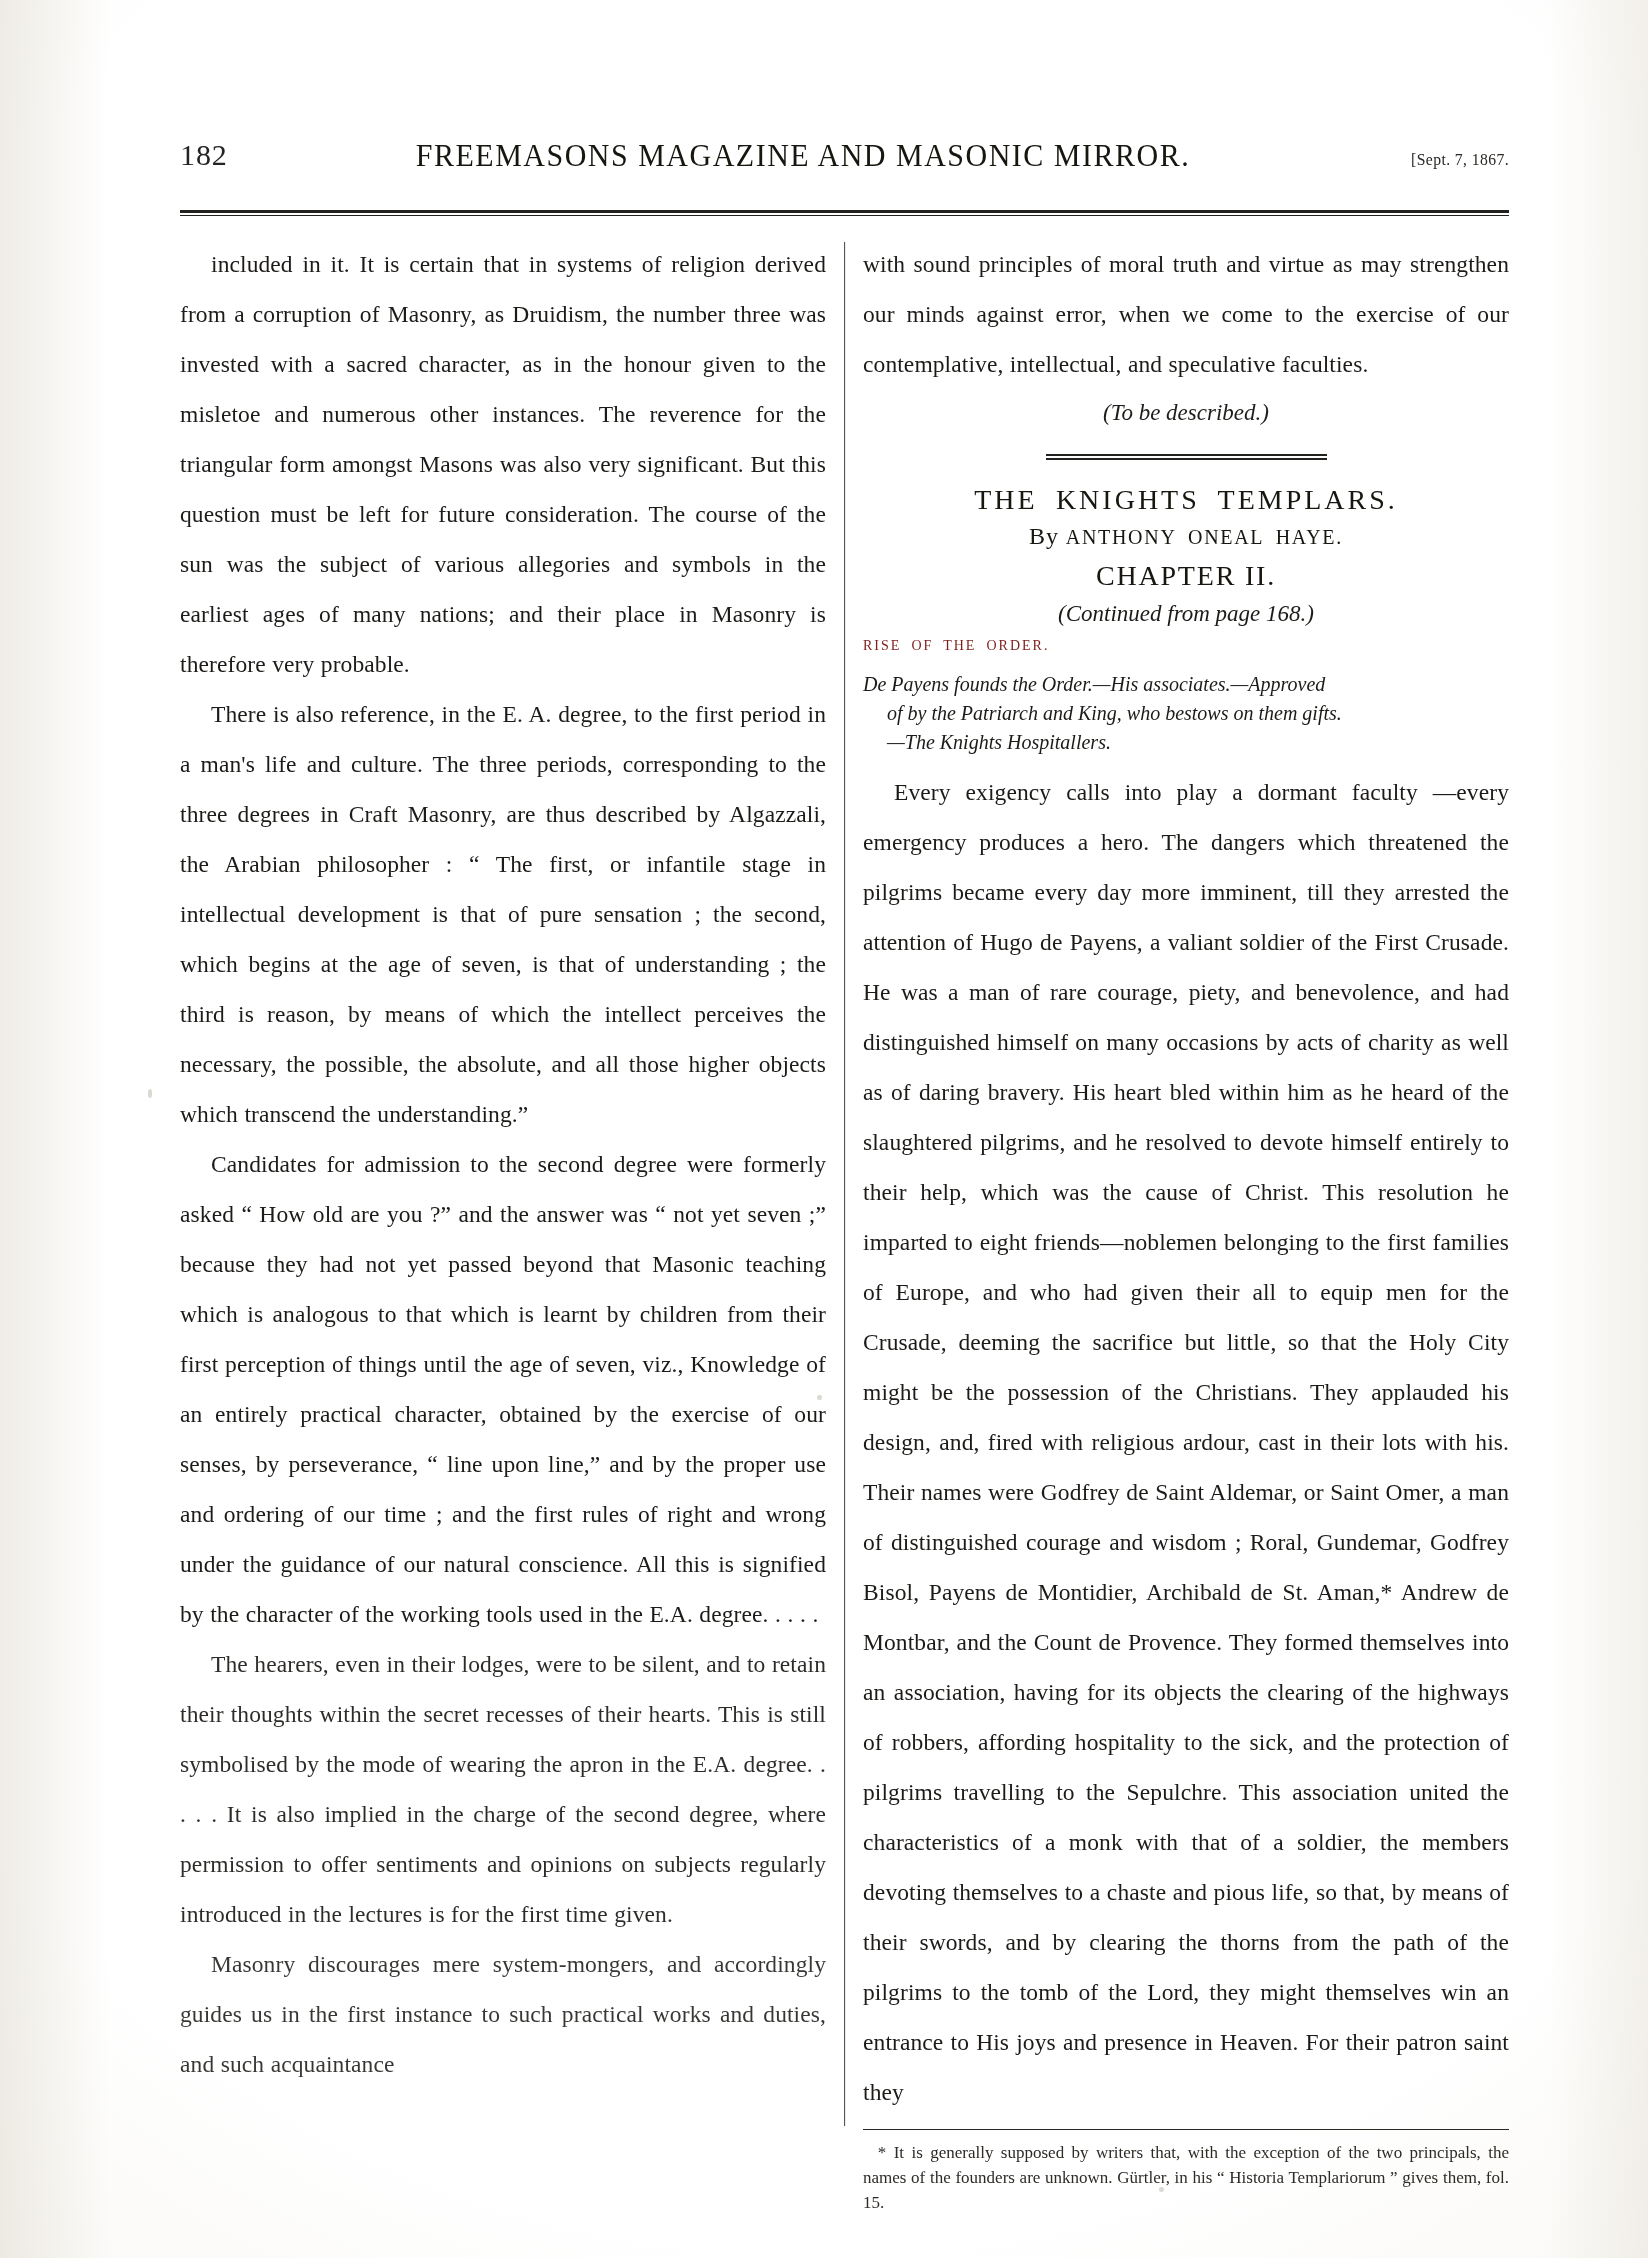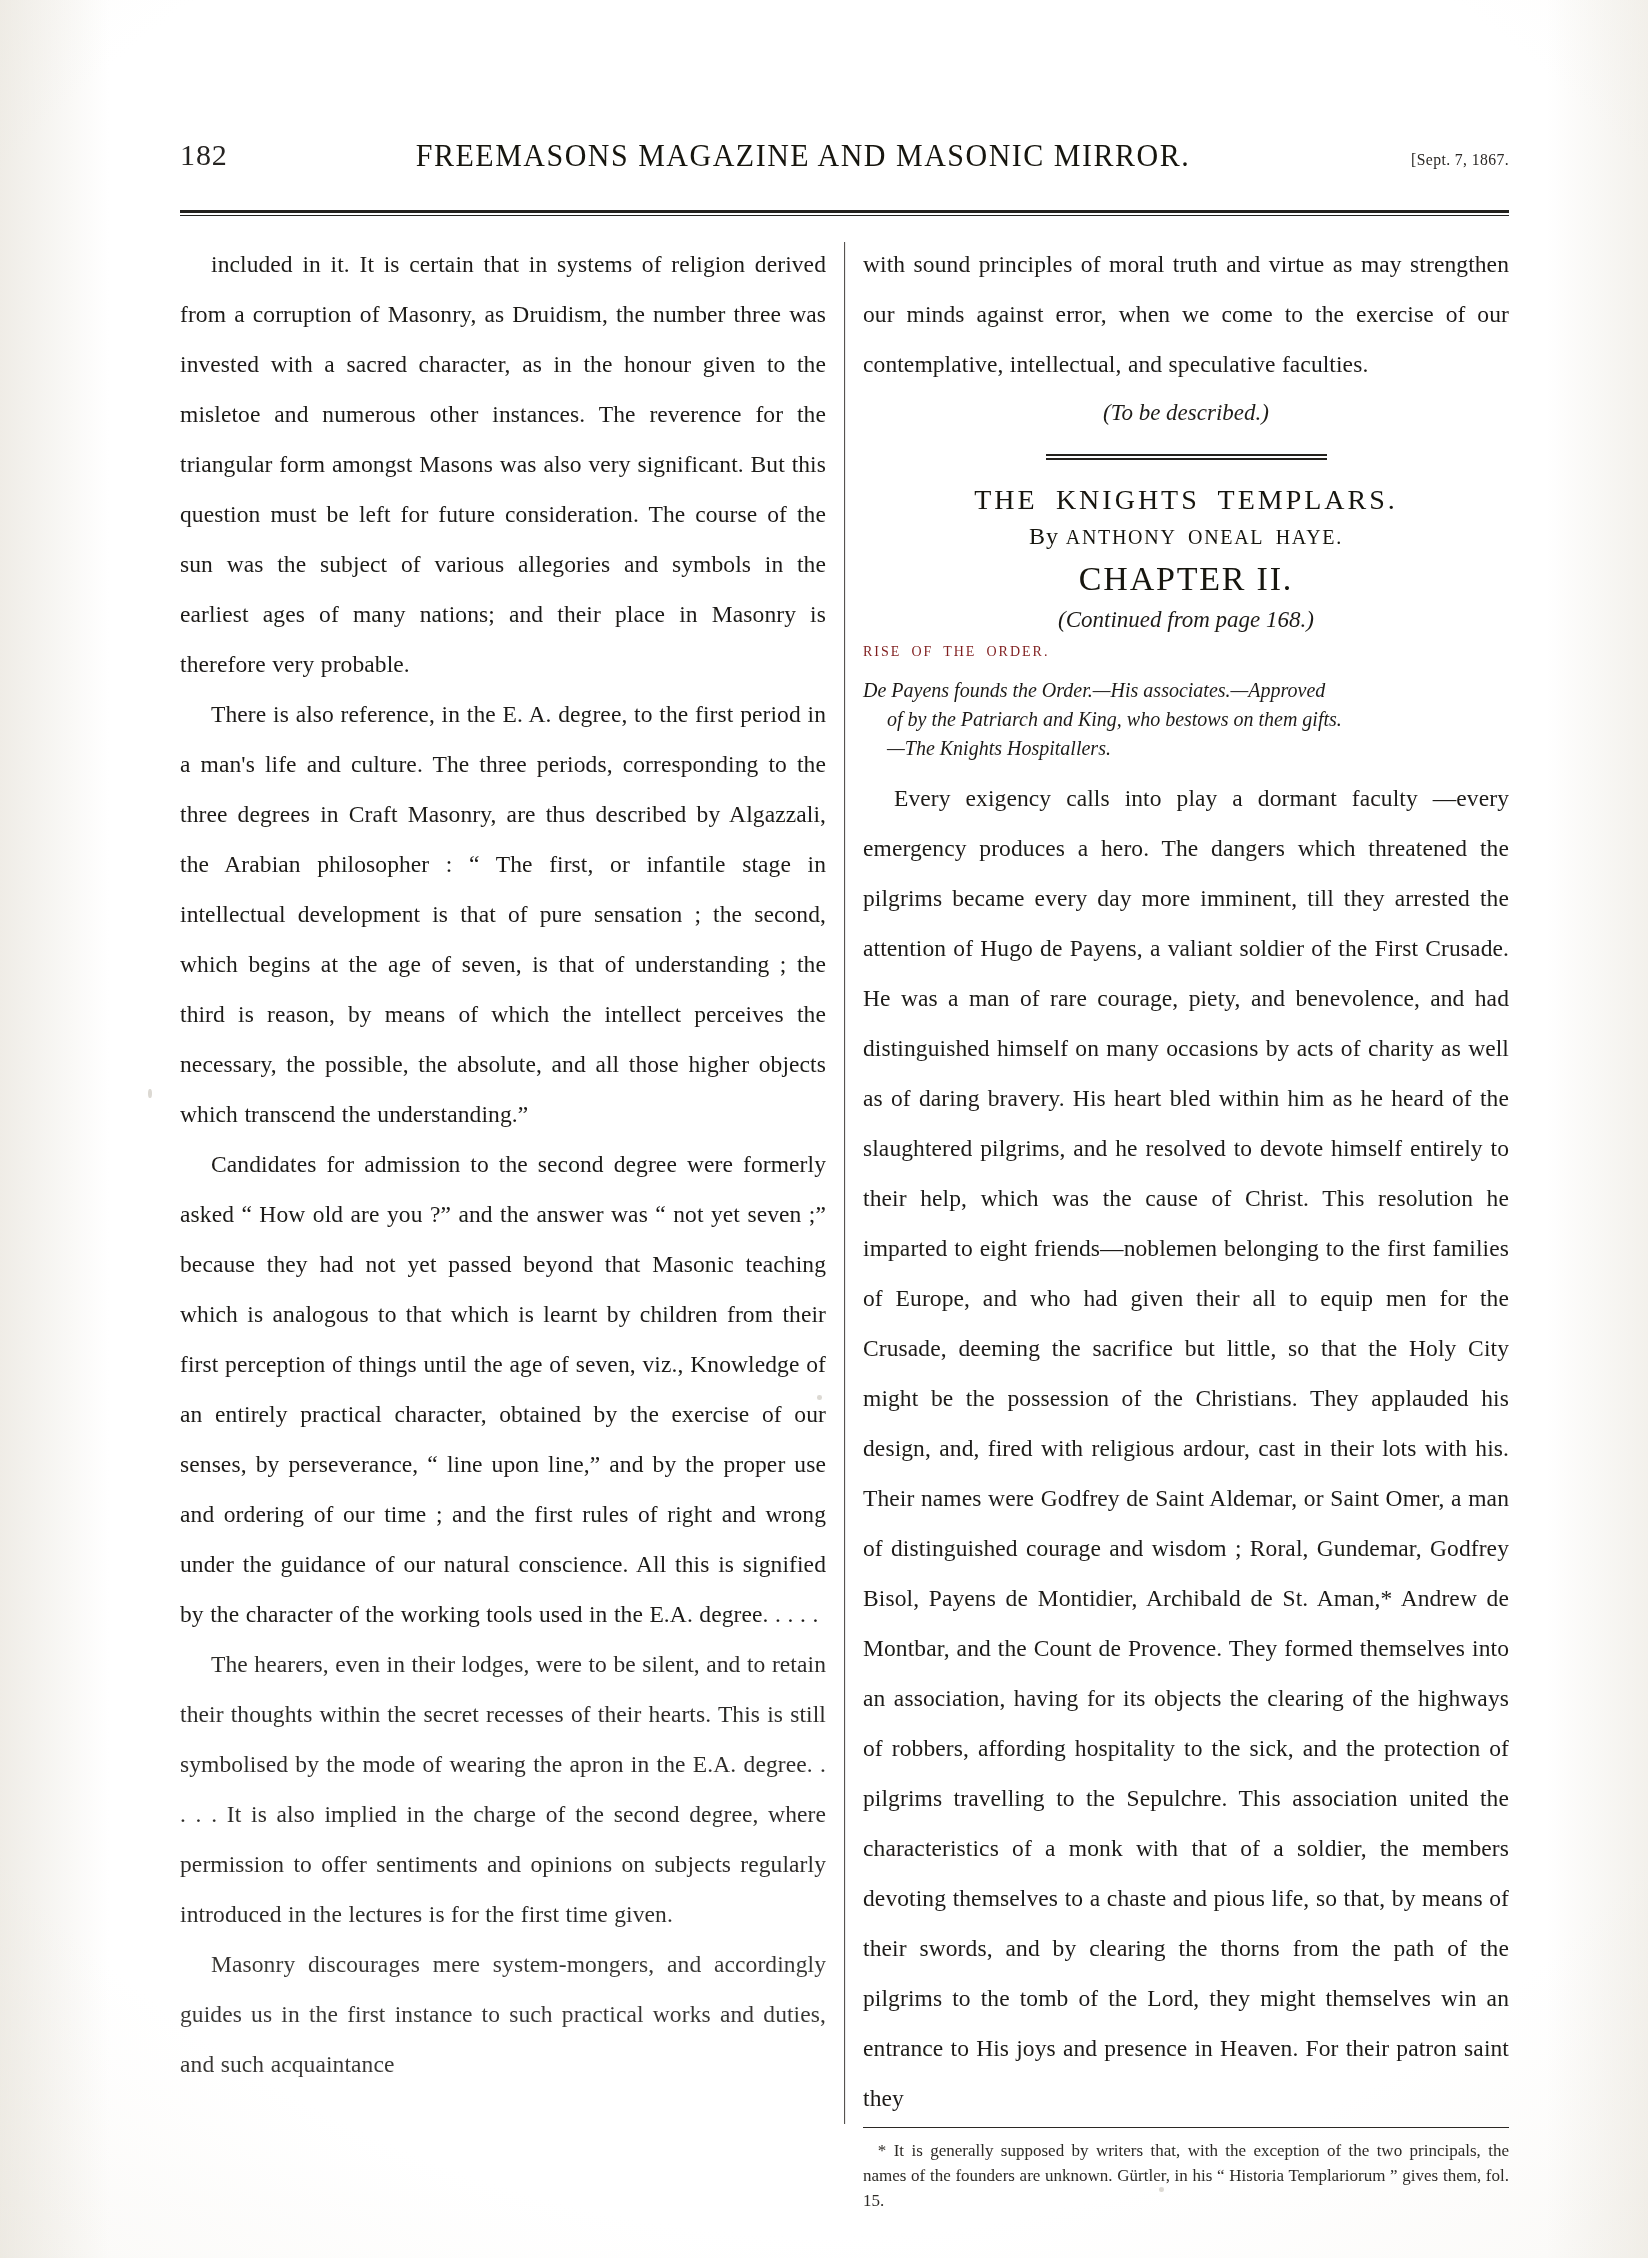--- a/index.html
+++ b/index.html
@@ -181,21 +181,21 @@
     color: #17160f;
     letter-spacing: 0.9px;
   }
   p.byline .smallcaps {
     font-size: 20px;
     letter-spacing: 1.7px;
     word-spacing: 5.5px;
   }
   h3.chapter {
     margin: 9.2px 0 0 0;
-    font-size: 34px;
+    font-size: 28px;
     font-weight: normal;
     letter-spacing: 1.8px;
     text-align: center;
     color: #17160f;
   }
   p.continued-from {
     margin: 9.2px 0 0 0;
     text-align: center;
     font-size: 23px;
     font-style: italic;
@@ -219,21 +219,21 @@
     text-align: justify;
     color: #1d1b18;
     padding-left: 0;
   }
   p.argument .ln2,
   p.argument .ln3 { display: block; padding-left: 24px; }
   p.argument .ln1 { display: block; }
 
   
   .footnote-wrap {
-    margin-top: 4px;
+    margin-top: 12px;
     width: 646px;
   }
   .footnote-rule {
     width: 100%;
     height: 1.8px;
     background: #2b2824;
     margin-bottom: 9.2px;
   }
   p.footnote {
     margin: 0;

